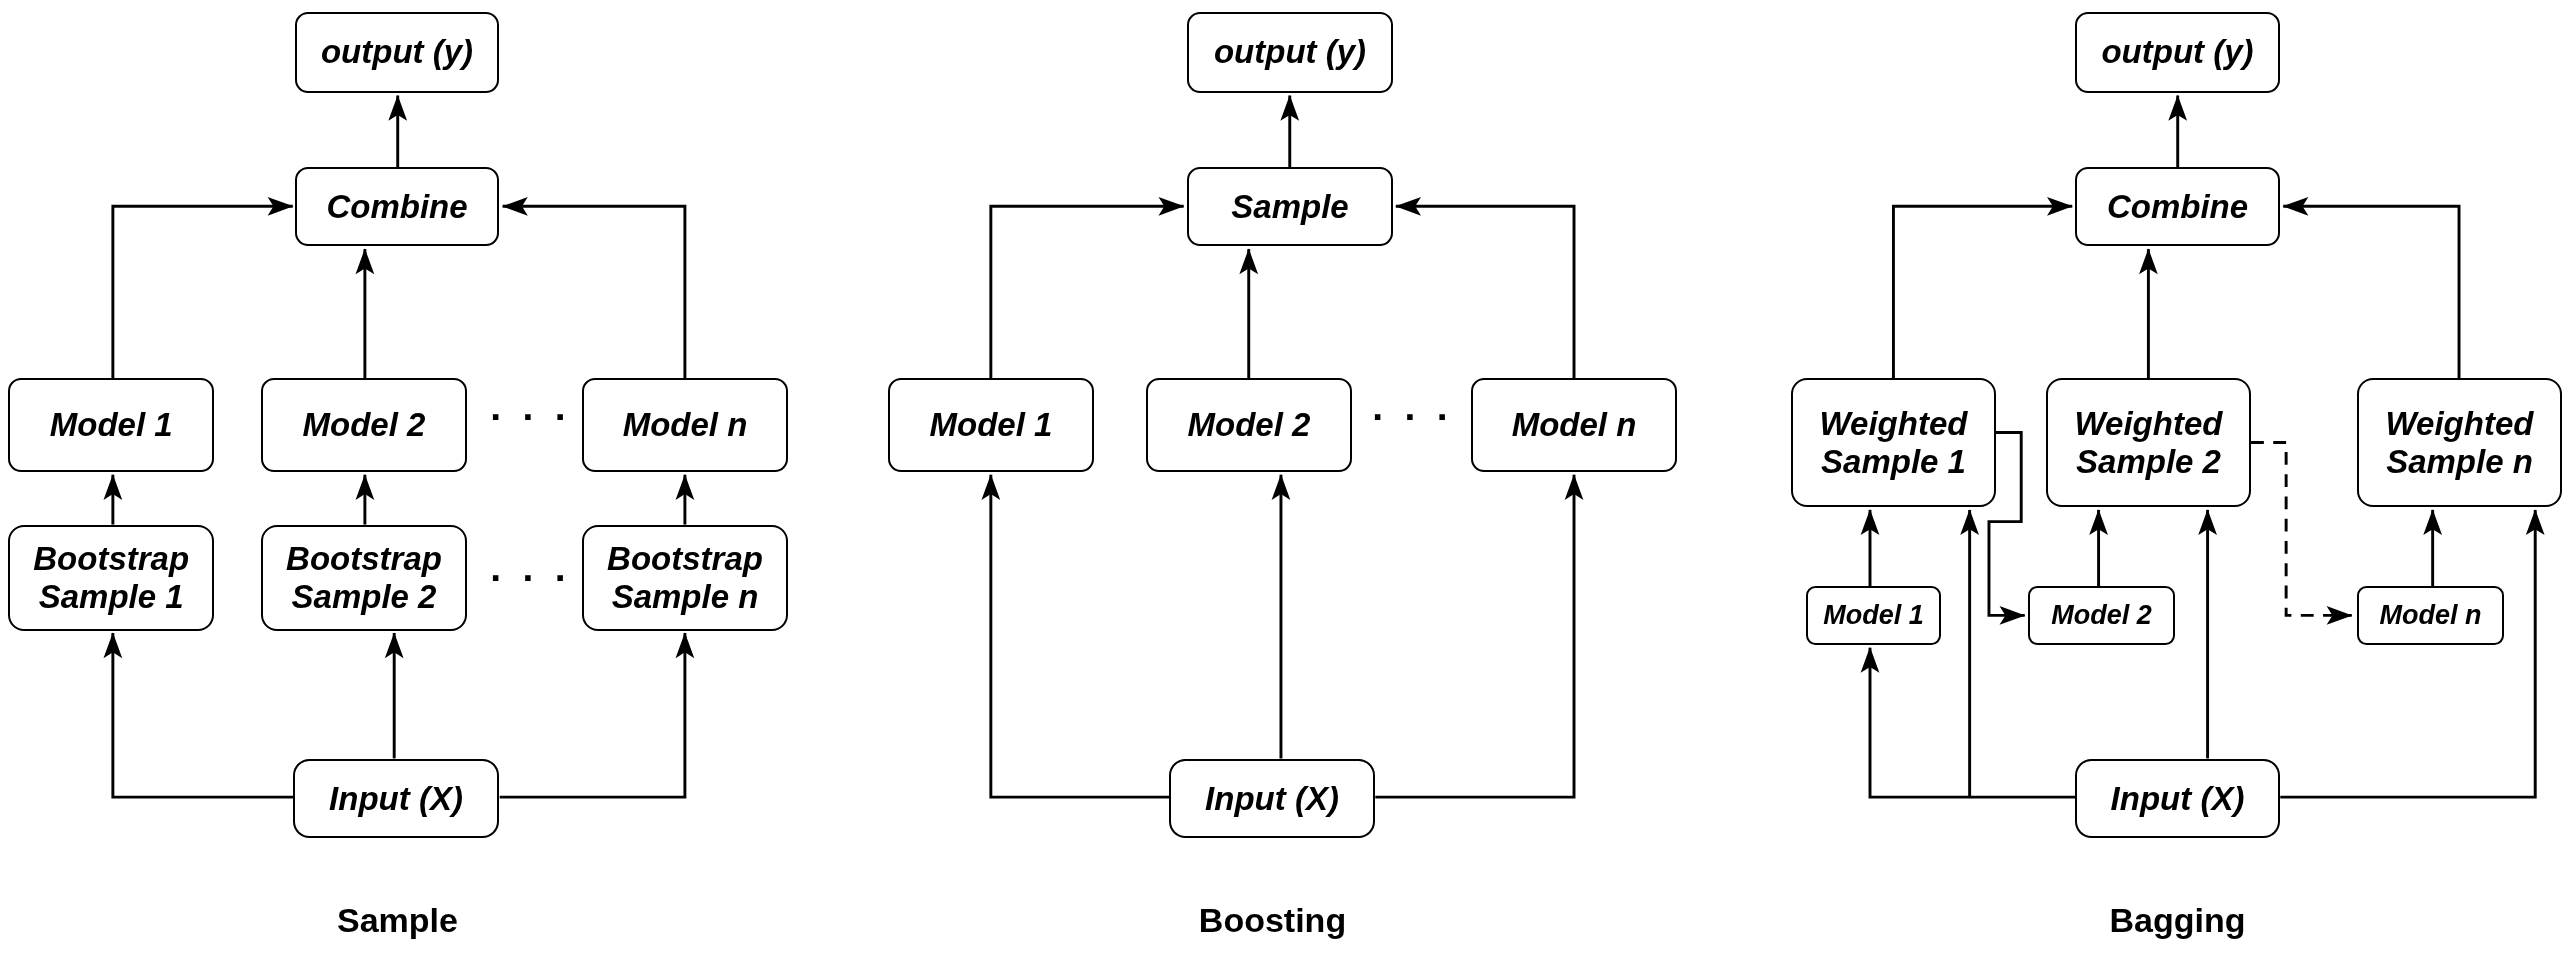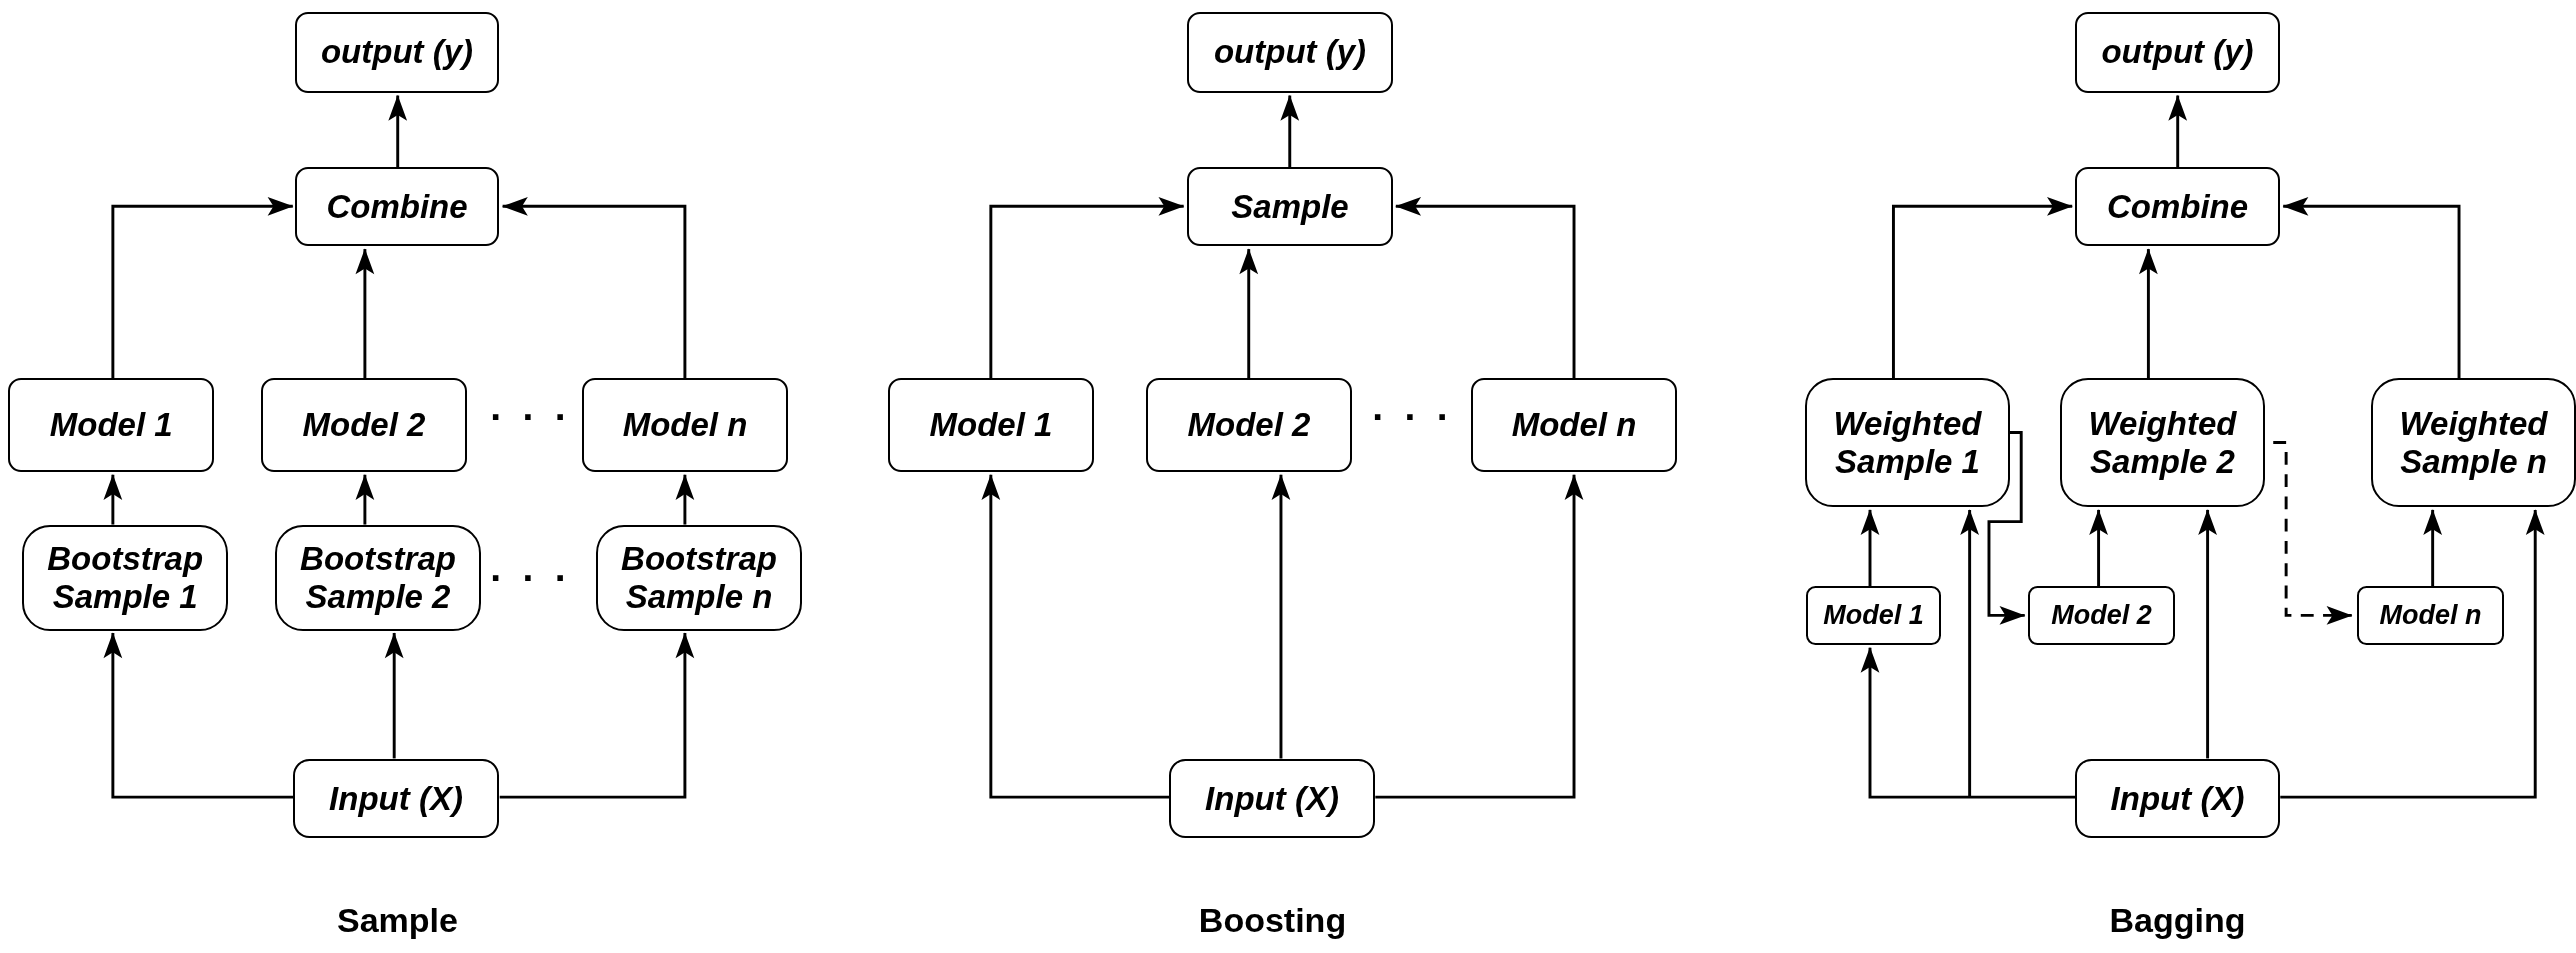--- a/index.html
+++ b/index.html
@@ -13,21 +13,21 @@
   }
   svg.wires{position:absolute;left:0;top:0;}
   .wire{stroke:#000000;stroke-width:5;fill:none;}
   .wire.dashed{stroke-dasharray:22 16;}
   .node{
     position:absolute;box-sizing:border-box;
     background:#ffffff;border:2.9px solid #000000;border-radius:13px;
     display:flex;flex-direction:column;align-items:center;justify-content:center;
     font-weight:700;font-size:33px;line-height:38px;text-align:center;font-style:italic;
   }
-  .node.tall{border-radius:28px;margin-left:14px;}
+  .node.tall{border-radius:16px;}
   .node.small{border-radius:9.4px;font-size:27px;line-height:29px;}
   .caption{
     position:absolute;font-weight:700;font-size:34px;line-height:42px;
     text-align:center;white-space:pre-line;
   }
   .caption span{display:block;}
   .dots{
     position:absolute;font-weight:700;font-size:39px;line-height:39px;
     text-align:center;word-spacing:10.6px;
   }

